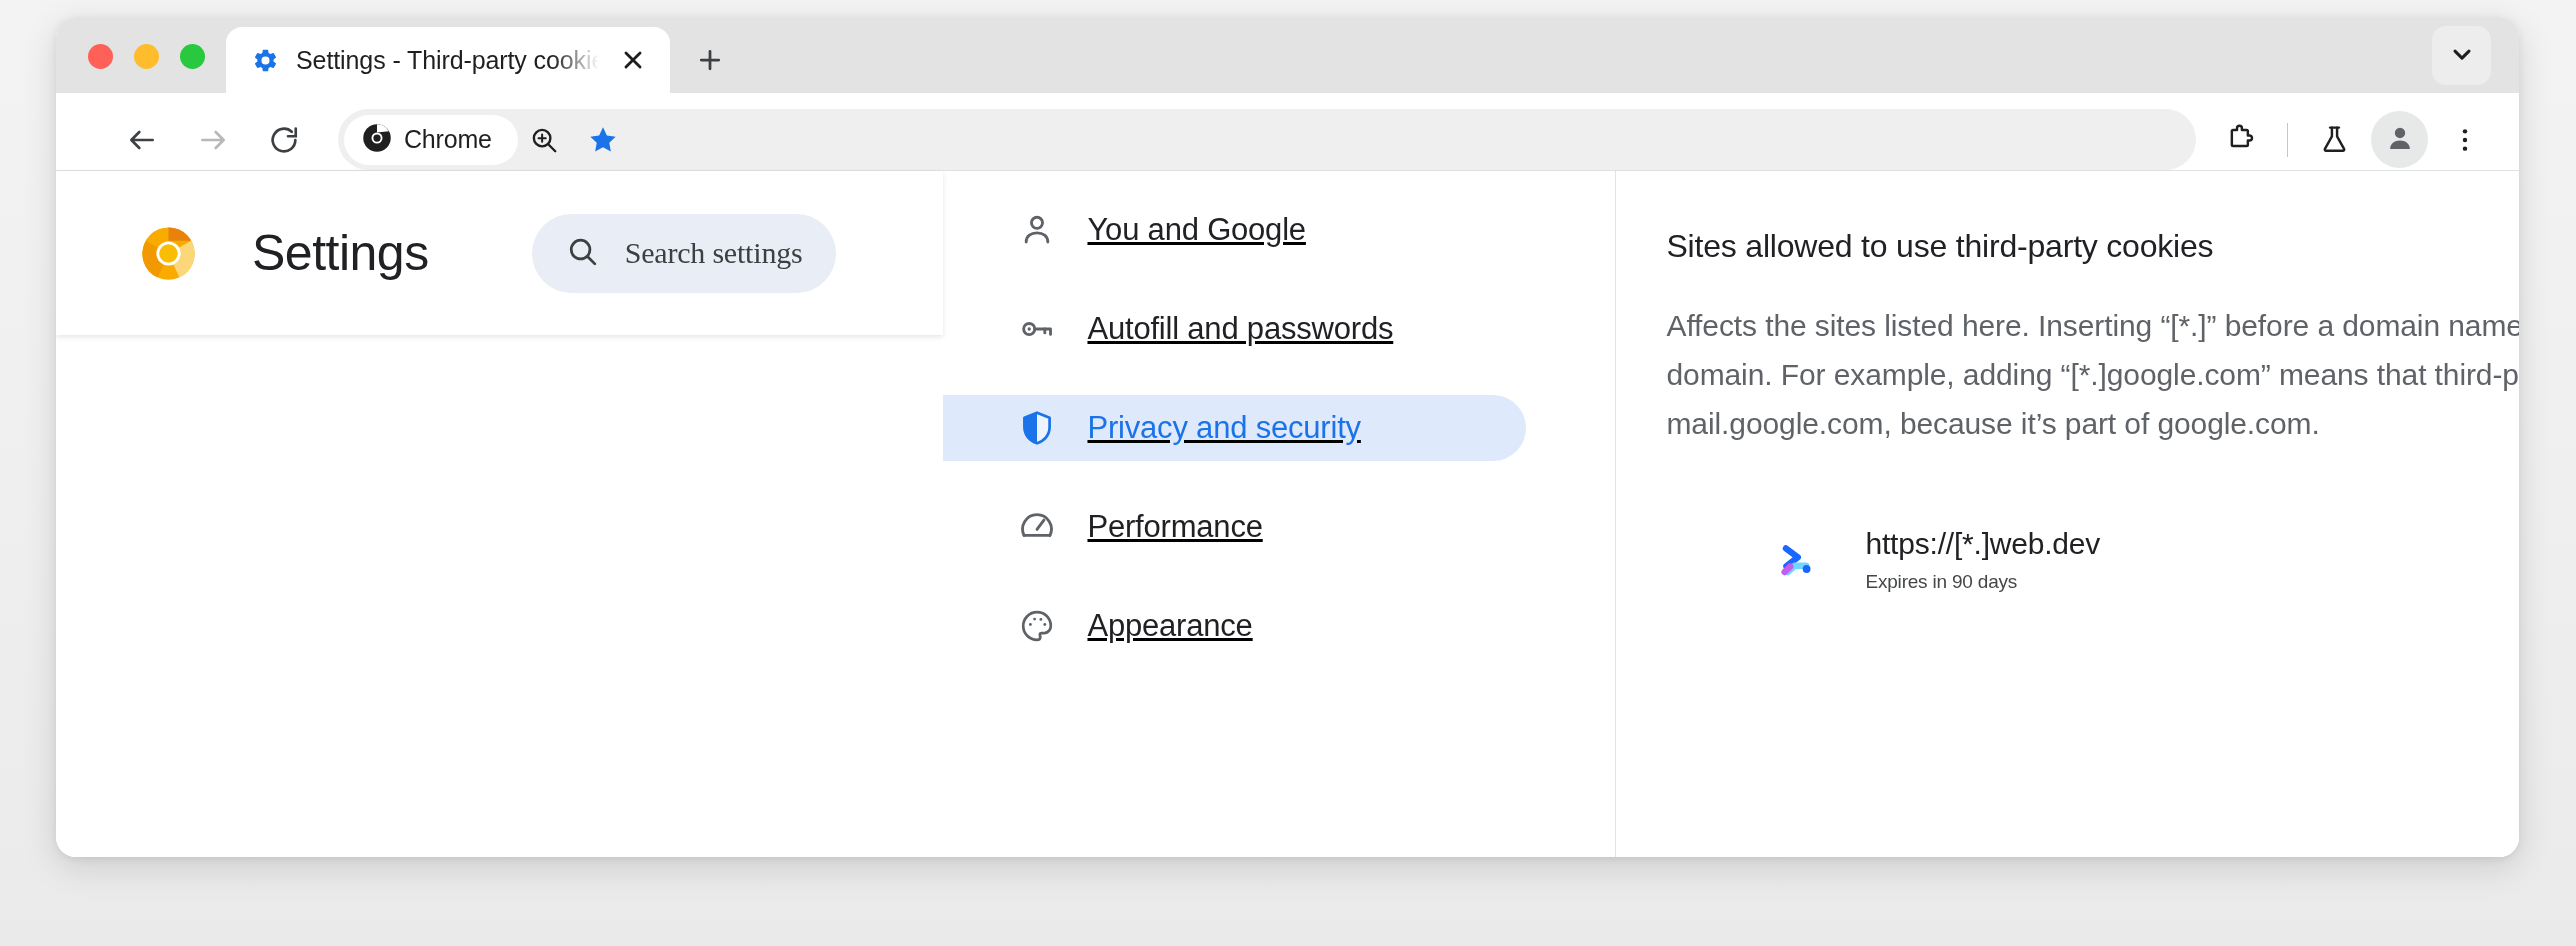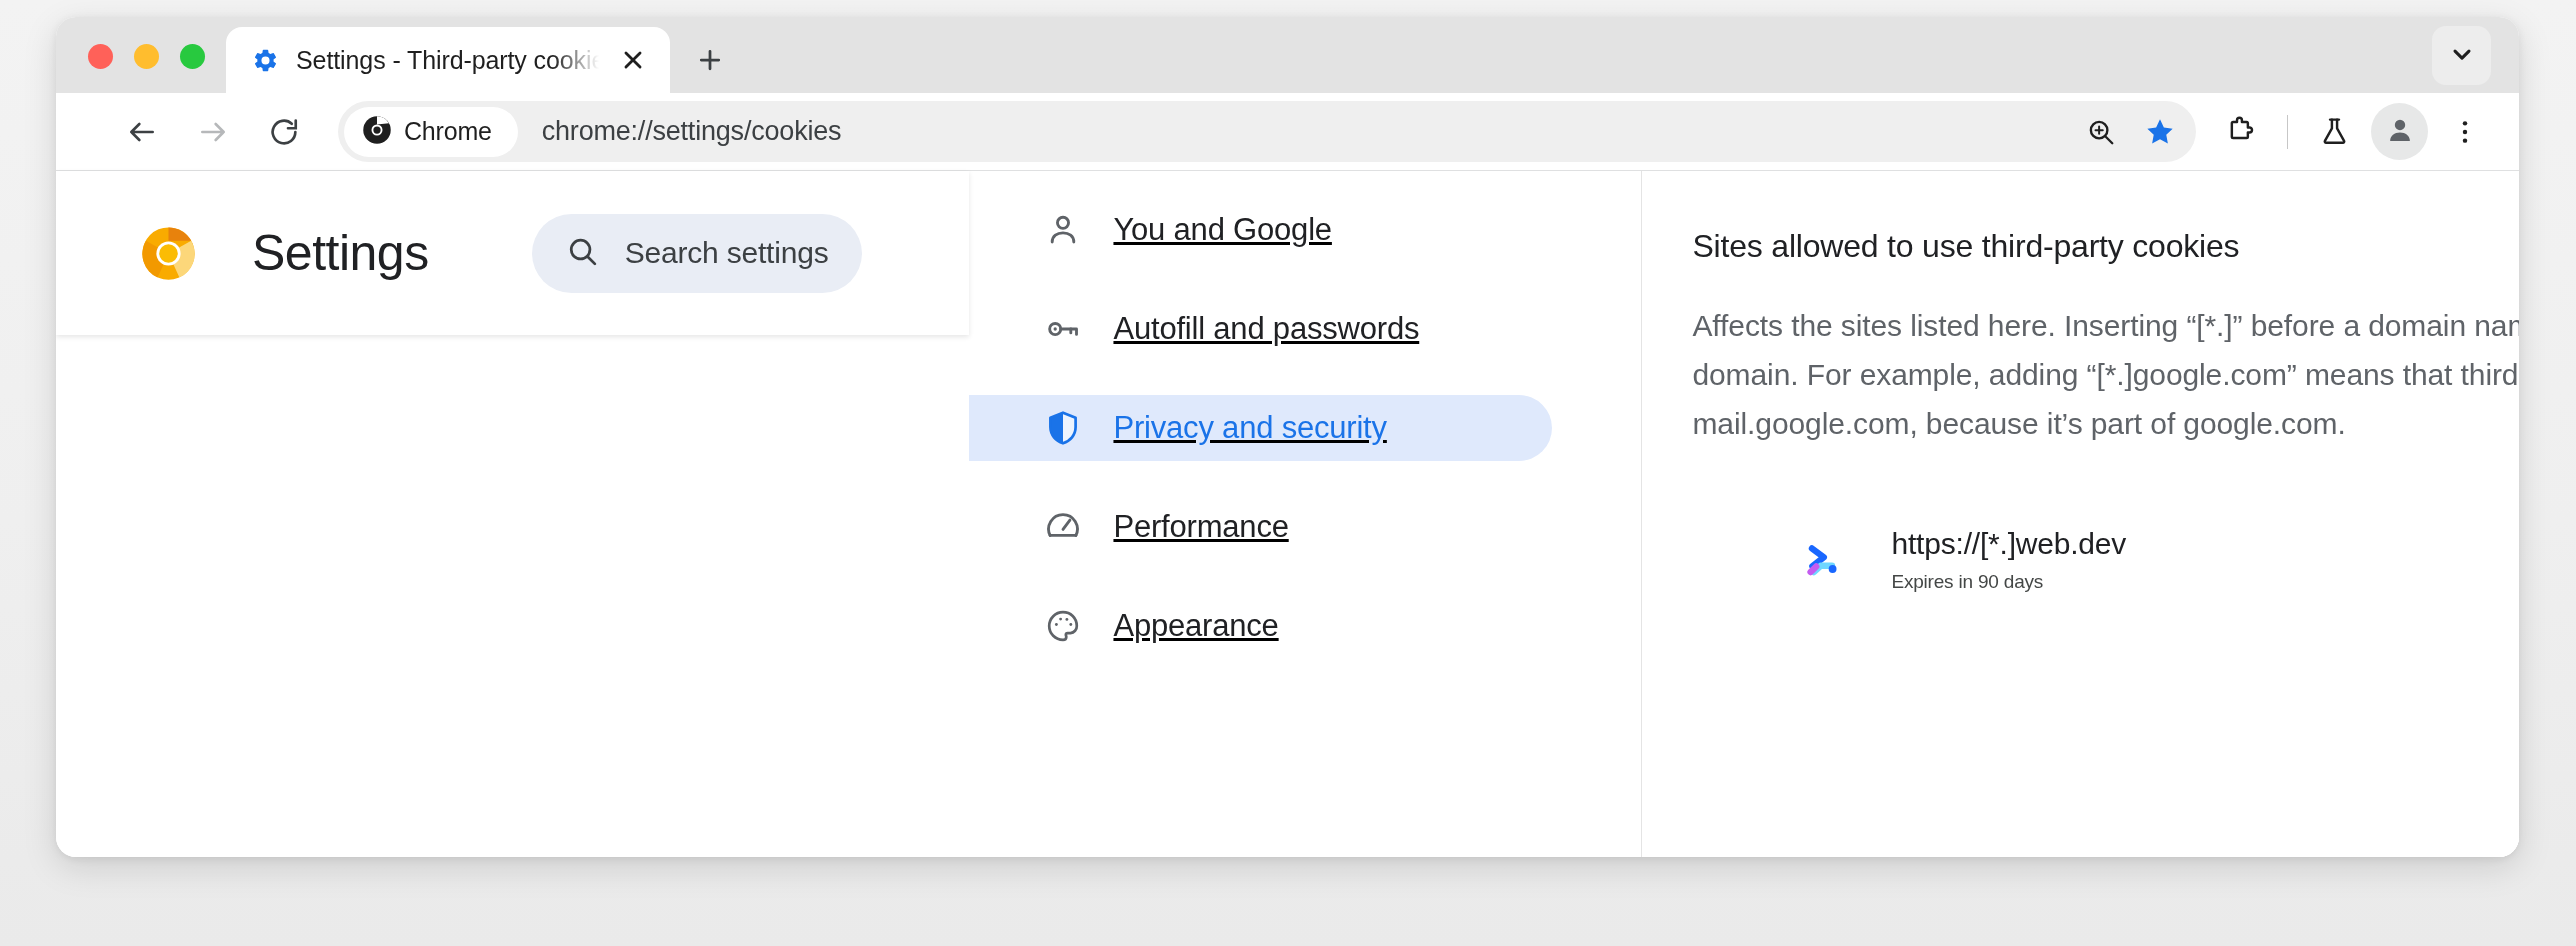--- a/index.html
+++ b/index.html
@@ -81,21 +81,21 @@
     border-radius: 14px;
     background: #ededed;
     display: flex; align-items: center; justify-content: center;
   }
 
   
   #toolbar {
     height: 78px;
     background: #ffffff;
     display: flex;
-    align-items: center;
+    align-items: flex-end;
     padding: 0 24px 0 55px;
     gap: 0;
     border-bottom: 1px solid #dfe0e1;
     position: relative;
   }
   .nav-button {
     width: 61px; height: 61px;
     display: flex; align-items: center; justify-content: center;
     border-radius: 50%;
     flex: 0 0 auto;
@@ -209,20 +209,21 @@
     display: flex;
     align-items: center;
     padding: 0 34px;
     gap: 26px;
     margin-right: 107px;
   }
   #settings-search-placeholder {
     font-size: 30px;
     color: #3c4043;
     letter-spacing: -0.2px;
+    font-family: Liberation Serif, serif;
   }
 
   #settings-body {
     flex: 1 1 auto;
     display: flex;
     min-height: 0;
     background: #ffffff;
   }
 
   
@@ -413,21 +414,20 @@
             <circle cx="12" cy="12" r="11" fill="#1f1f1f"></circle>
             <circle cx="12" cy="12" r="4.4" fill="#ffffff"></circle>
             <circle cx="12" cy="12" r="2.9" fill="#1f1f1f"></circle>
             <path d="M12 1 A11 11 0 0 1 21.5 6.6 L12 7.6 Z" fill="#ffffff"></path>
             <path d="M2.5 6.6 A11 11 0 0 0 7.2 21.6 L12 13.2 Z" fill="#ffffff" opacity="0"></path>
           </svg>
         </span>
         <span id="site-chip-label">Chrome</span>
       </div>
 
-      <span id="omnibox-url">chrome://settings/cookies</span>
 
       <div id="omnibox-actions">
         <div class="omni-icon-btn">
           <svg viewBox="0 0 24 24" width="30" height="30" fill="none" stroke="#1f1f1f" stroke-width="1.9" stroke-linecap="round">
             <circle cx="10.5" cy="10.5" r="6.6"></circle>
             <path d="M15.4 15.4 L21 21"></path>
             <path d="M10.5 7.6 V13.4 M7.6 10.5 H13.4" stroke-width="1.6"></path>
           </svg>
         </div>
         <div class="omni-icon-btn">

